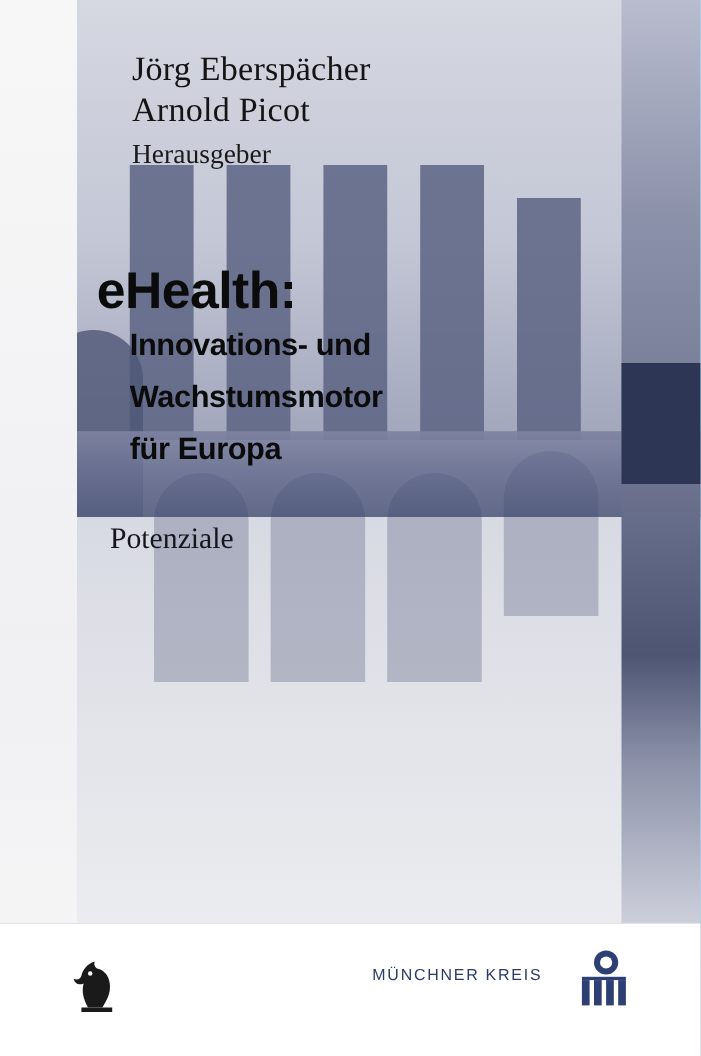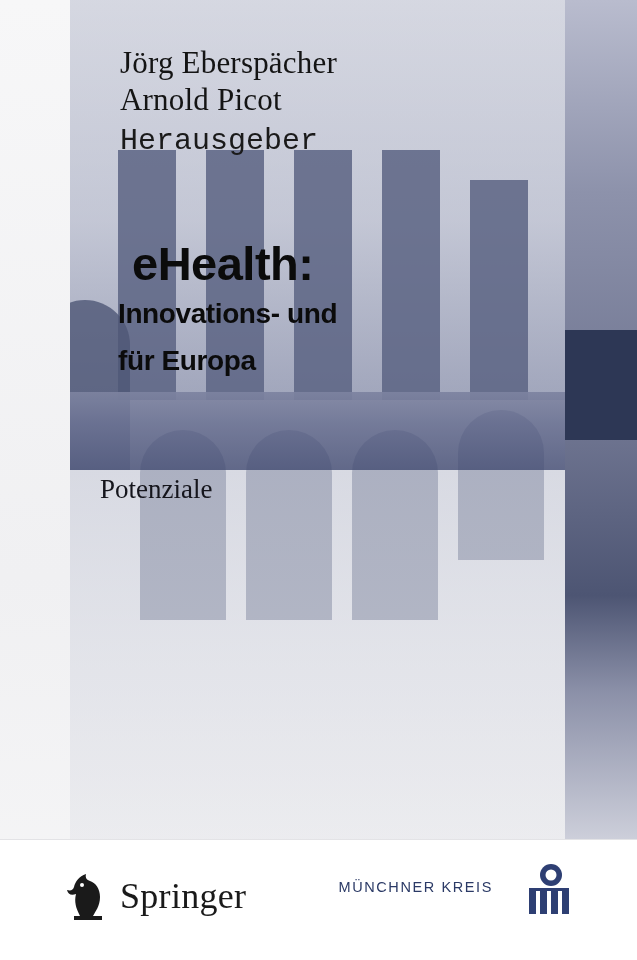--- a/index.html
+++ b/index.html
@@ -101,40 +101,39 @@
     color: #1b1b1b;
   }
   .editor-name {
     font-family: "Liberation Serif", serif;
     font-size: 31px;
     line-height: 37px;
     letter-spacing: .2px;
     color: #141414;
   }
   .editor-role {
-    font-family: Liberation Mono, monospace;
-    font-size: 30px;
+    font-family: Liberation Serif, serif;
+    font-size: 25px;
     line-height: 28px;
     margin-top: 9px;
     color: #1a1a1a;
   }
 
   .title-block {
     position: absolute;
     left: 88px; top: 238px;
     width: 500px;
   }
   .title-main {
     font-family: "Liberation Sans", sans-serif;
     font-weight: bold;
     font-size: 47px;
     line-height: 52px;
     color: #0b0b0b;
     letter-spacing: -0.5px;
-    margin-left: 44px;
   }
   .title-sub {
     font-family: "Liberation Sans", sans-serif;
     font-weight: bold;
     font-size: 28px;
     line-height: 47px;
     color: #0b0b0b;
     margin-left: 30px;
     letter-spacing: -0.4px;
   }
@@ -215,38 +214,38 @@
 
   <div class="editors">
     <div class="editor-name">Jörg Eberspächer</div>
     <div class="editor-name">Arnold Picot</div>
     <div class="editor-role">Herausgeber</div>
   </div>
 
   <div class="title-block">
     <div class="title-main">eHealth:</div>
     <div class="title-sub">Innovations- und</div>
+    <div class="title-sub">Wachstumsmotor</div>
     <div class="title-sub">für Europa</div>
   </div>
 
   <div class="subtitle">
     <div>Potenziale</div>
   </div>
 
   <div class="springer">
     <span class="springer-mark">
       <svg viewBox="0 0 46 52" width="46" height="52" aria-hidden="true">
         <path d="M12 50 L40 50 L40 46 L12 46 Z" fill="#1a1a1a"></path>
         <path d="M18 46 C14 38 12 32 14 24 C9 26 6 24 5 20 C9 21 11 20 12 17
                  C13 12 17 6 24 4 C23 8 25 10 28 11 C34 13 38 19 38 27
                  C38 36 33 42 31 46 Z" fill="#1a1a1a"></path>
         <circle cx="20" cy="15" r="2" fill="#ffffff"></circle>
       </svg>
     </span>
-    <span class="springer-word">Springer</span>
   </div>
 
   <div class="mk">
     <span class="mk-word">MÜNCHNER KREIS</span>
     <span class="mk-mark">
       <svg viewBox="0 0 60 58" width="60" height="58" aria-hidden="true">
         <circle cx="30" cy="17" r="11" fill="#2e3f73"></circle>
         <circle cx="30" cy="17" r="5.5" fill="#ffffff"></circle>
         <rect x="8" y="33" width="7" height="23" fill="#2e3f73"></rect>
         <rect x="19" y="33" width="7" height="23" fill="#2e3f73"></rect>

